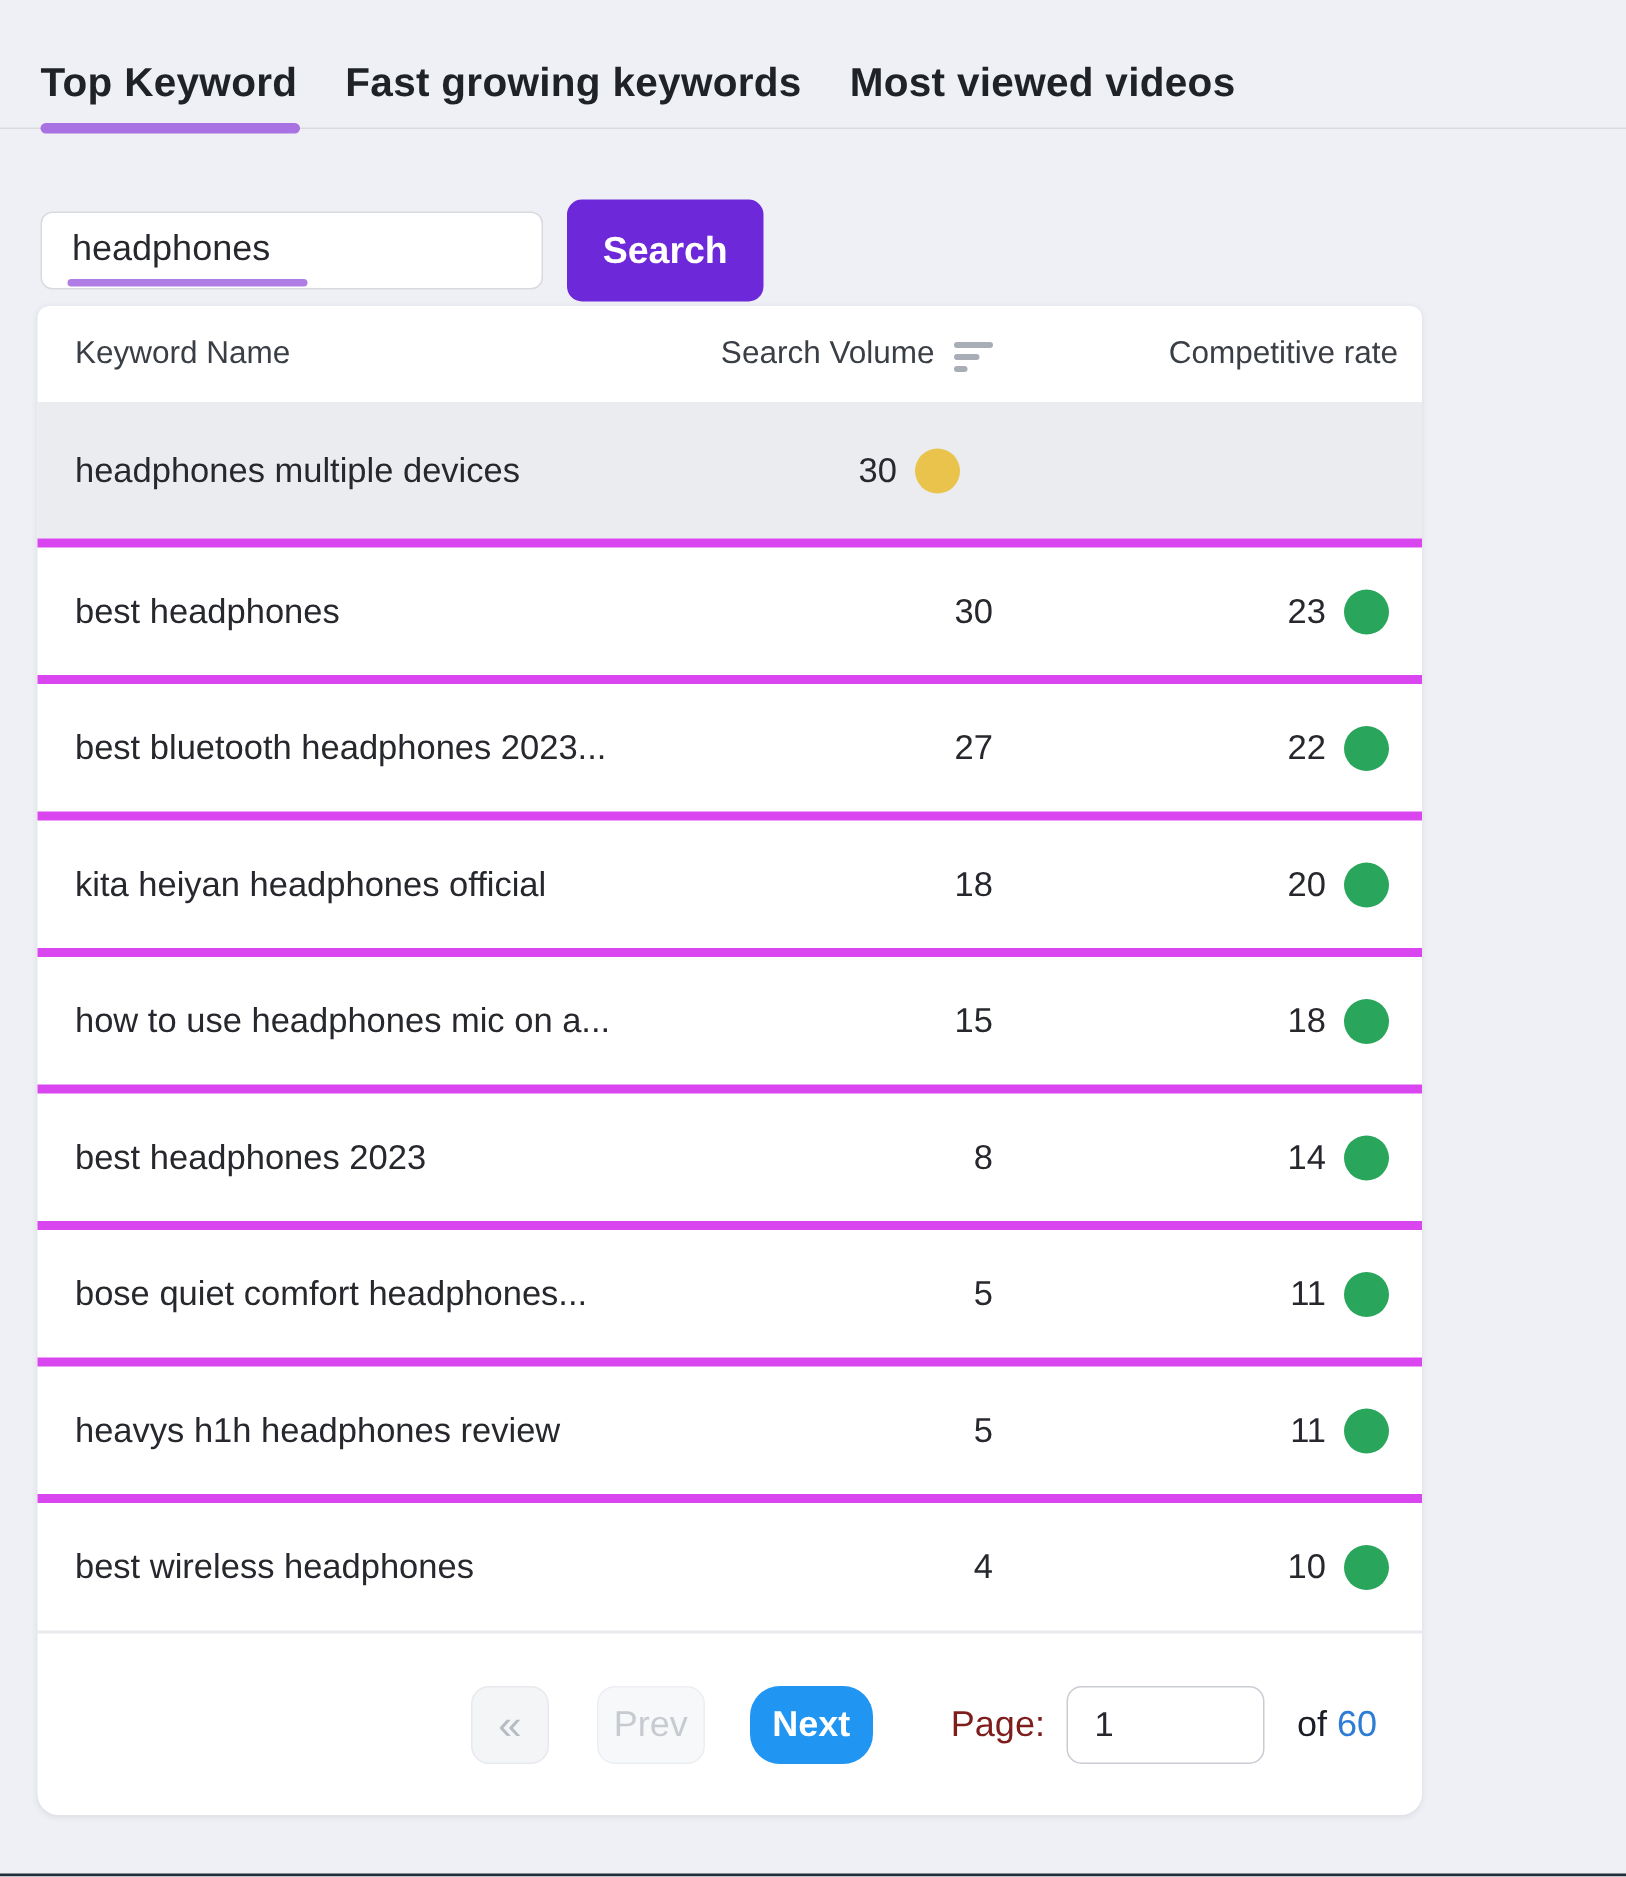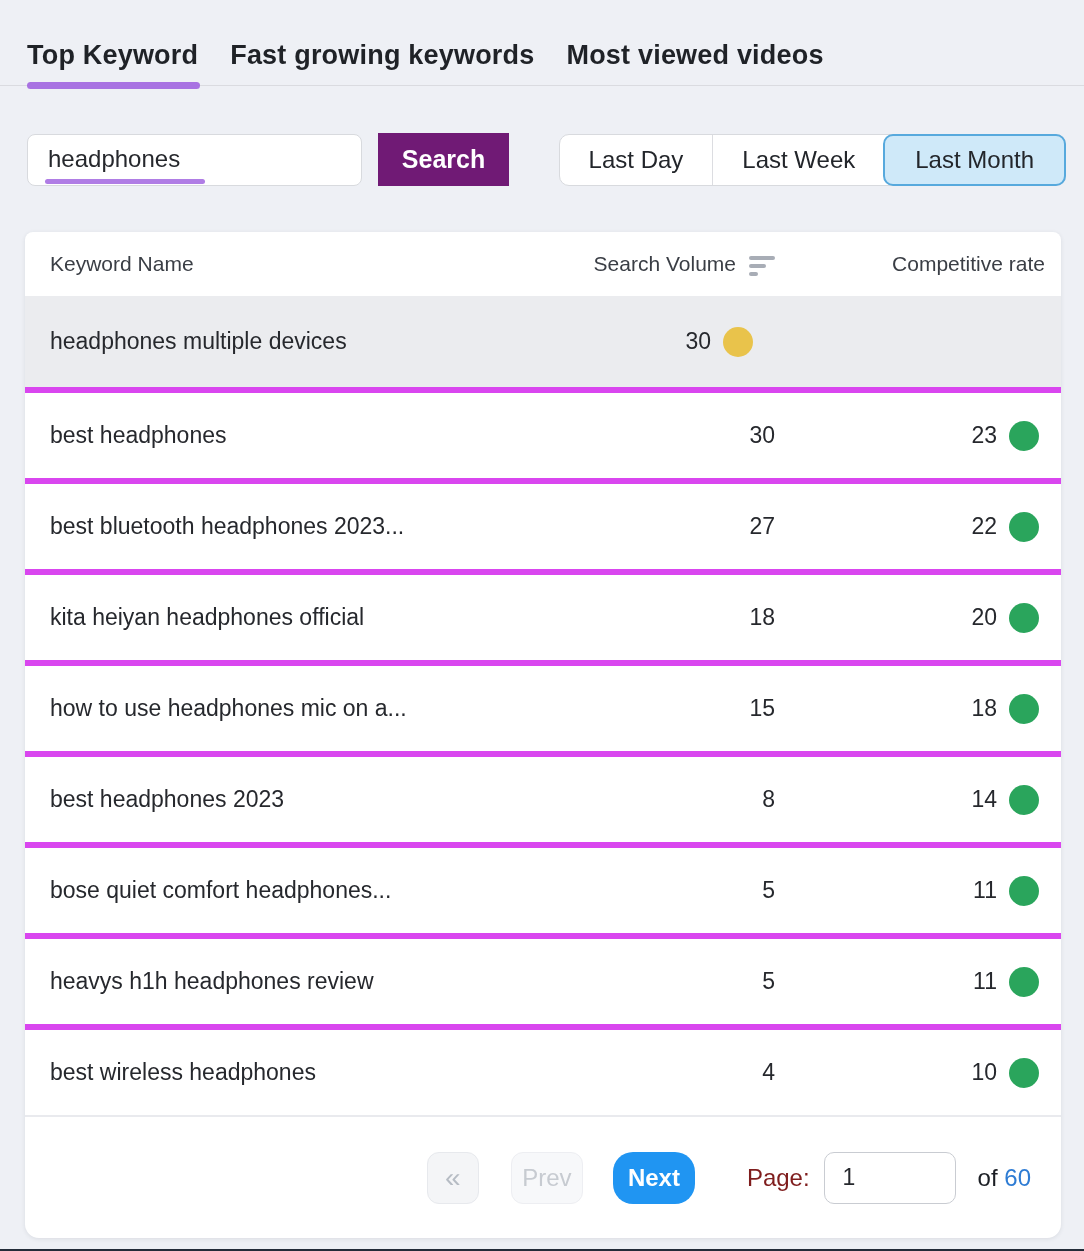--- a/index.html
+++ b/index.html
@@ -39,44 +39,44 @@
     font-size:24px; color:#26282d;
     padding:0 0 2px 20px; outline:none; background:#fff;
   }
   .search-underline {
     position:absolute; left:18px; bottom:2px;
     width:160px; height:5px; background:#b07de5; border-radius:3px;
     pointer-events:none;
   }
   .search-btn {
     margin-left:16px;
-    width:131px; height:53px;
-    background:#701a75; color:#fff;
-    border:none; border-radius:0;
+    width:131px; height:68px;
+    background:#6d28d9; color:#fff;
+    border:none; border-radius:10px;
     font-family:"Liberation Sans", sans-serif;
     font-size:25px; font-weight:700; cursor:pointer;
   }
   .seg {
     margin-left:auto;
     display:flex; align-items:stretch; height:52px;
     background:#fff; border:1px solid #d8dade; border-radius:10px;
   }
   .seg-item {
     display:flex; align-items:center; padding:0 29px;
     font-size:24px; color:#23262b; cursor:pointer; white-space:nowrap;
   }
   .seg-item + .seg-item { border-left:1px solid #dcdde1; }
   .seg-item.selected {
     background:#cfe9f9;
     border:2px solid #57a9dd; border-radius:10px;
     margin:-1px; padding:0 30px;
   }
   
   .card {
-    position:absolute; left:25px; top:232px; width:1036px;
+    position:absolute; left:25px; top:204px; width:923px;
     background:#fff; border-radius:8px 8px 14px 14px;
     box-shadow:0 1px 4px rgba(40,45,60,0.10);
   }
   .thead, .trow {
     display:grid;
     grid-template-columns:1fr 250px 286px;
     align-items:center;
   }
   .thead { height:64px; font-size:21px; color:#3a3e45; }
   .th-kw { padding-left:25px; }
@@ -143,25 +143,20 @@
   <div class="tab">Fast growing keywords</div>
   <div class="tab">Most viewed videos</div>
 </div>
 
 <div class="controls">
   <div class="search-wrap">
     <input class="search-input" type="text" value="headphones" style="">
     <div class="search-underline"></div>
   </div>
   <button class="search-btn">Search</button>
-  <div class="seg">
-    <div class="seg-item">Last Day</div>
-    <div class="seg-item">Last Week</div>
-    <div class="seg-item selected">Last Month</div>
-  </div>
 </div>
 
 <div class="card">
   <div class="thead">
     <div class="th-kw">Keyword Name</div>
     <div class="th-vol">
       <span>Search Volume</span>
       <span class="sort-icon">
           <i></i>
           <i></i>

